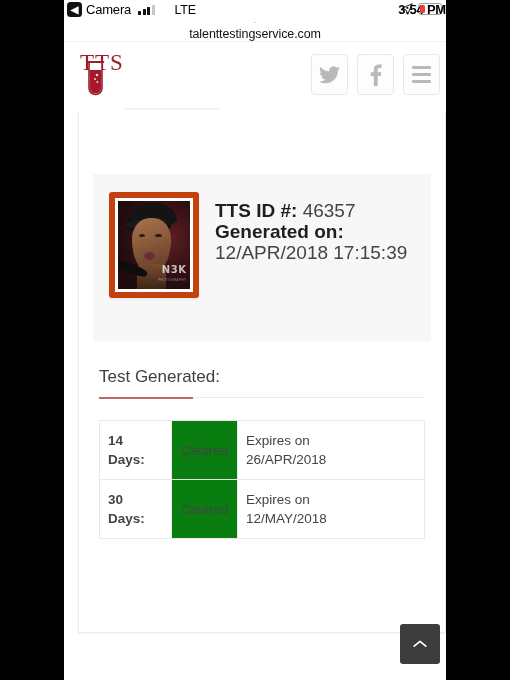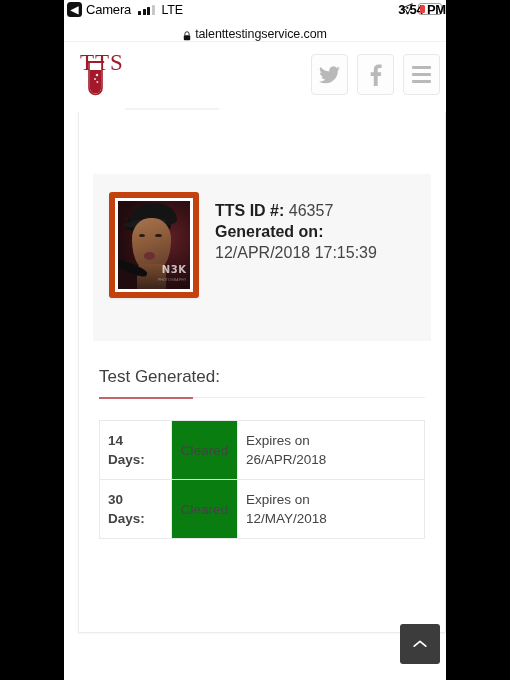--- a/index.html
+++ b/index.html
@@ -48,21 +48,21 @@
   .sb-app { font-size: 13px; font-weight: 400; letter-spacing: -0.2px; }
   .sig {
     display: inline-flex; align-items: flex-end; gap: 1.5px; height: 11px;
     margin-left: 3px;
   }
   .sig i { display: block; width: 3px; background: #111; border-radius: .5px; }
   .sig i:nth-child(1) { height: 4px; }
   .sig i:nth-child(2) { height: 6px; }
   .sig i:nth-child(3) { height: 8px; }
   .sig i:nth-child(4) { height: 10px; background: #c8c8c8; }
-  .sb-carrier { font-size: 12.5px; font-weight: 400; margin-left: 3px; letter-spacing: -0.2px; }
+  .sb-carrier { font-size: 12.5px; font-weight: 400; margin-left: 16px; letter-spacing: -0.2px; }
   .sb-time {
     position: absolute; left: 0; right: 0; top: 2px;
     text-align: right; font-size: 13px; font-weight: 700;
     letter-spacing: -0.2px;
   }
   .sb-right {
     position: absolute; right: 4px; top: 3px;
     display: flex; align-items: center; gap: 5px;
   }
   .loc-arrow { width: 12px; height: 12px; display: block; }
@@ -79,24 +79,25 @@
   }
   .battery .lvl {
     position: absolute; left: 1px; top: 1px; bottom: 1px;
     width: 5px; border-radius: 1.5px;
   }
 
   
   .urlbar {
     height: 19px; width: 100%;
     background: #ffffff;
-    display: flex; align-items: flex-end; justify-content: center;
+    display: flex; align-items: center; justify-content: center;
     gap: 4px;
     color: #111; font-size: 12.5px;
     letter-spacing: -0.1px;
+    flex-direction: column;
   }
   .lock { width: 8px; height: 10px; display: block; }
   .urlbar-shadow {
     height: 1px; width: 100%;
     background: linear-gradient(to bottom, rgba(0,0,0,.10), rgba(0,0,0,0));
   }
 
   
   .page {
     position: relative;
@@ -250,21 +251,21 @@
   }
   .photo .wm-sub {
     position: absolute; right: 5%; bottom: 8%;
     font-size: 3.4px;
     color: rgba(255,255,255,.42);
     letter-spacing: .2px;
   }
 
   .id-fields {
     padding-top: 8px;
-    font-size: 16px;
+    font-size: 19px;
     line-height: 21px;
     color: #333;
   }
   .id-fields .lbl { font-weight: 700; color: #1f1f1f; }
   .id-fields .val { color: #444; font-weight: 400; }
   .id-row { white-space: nowrap; }
 
   
   .tv-wrap { margin: 26px 20px 0 20px; }
   .tv-title {

